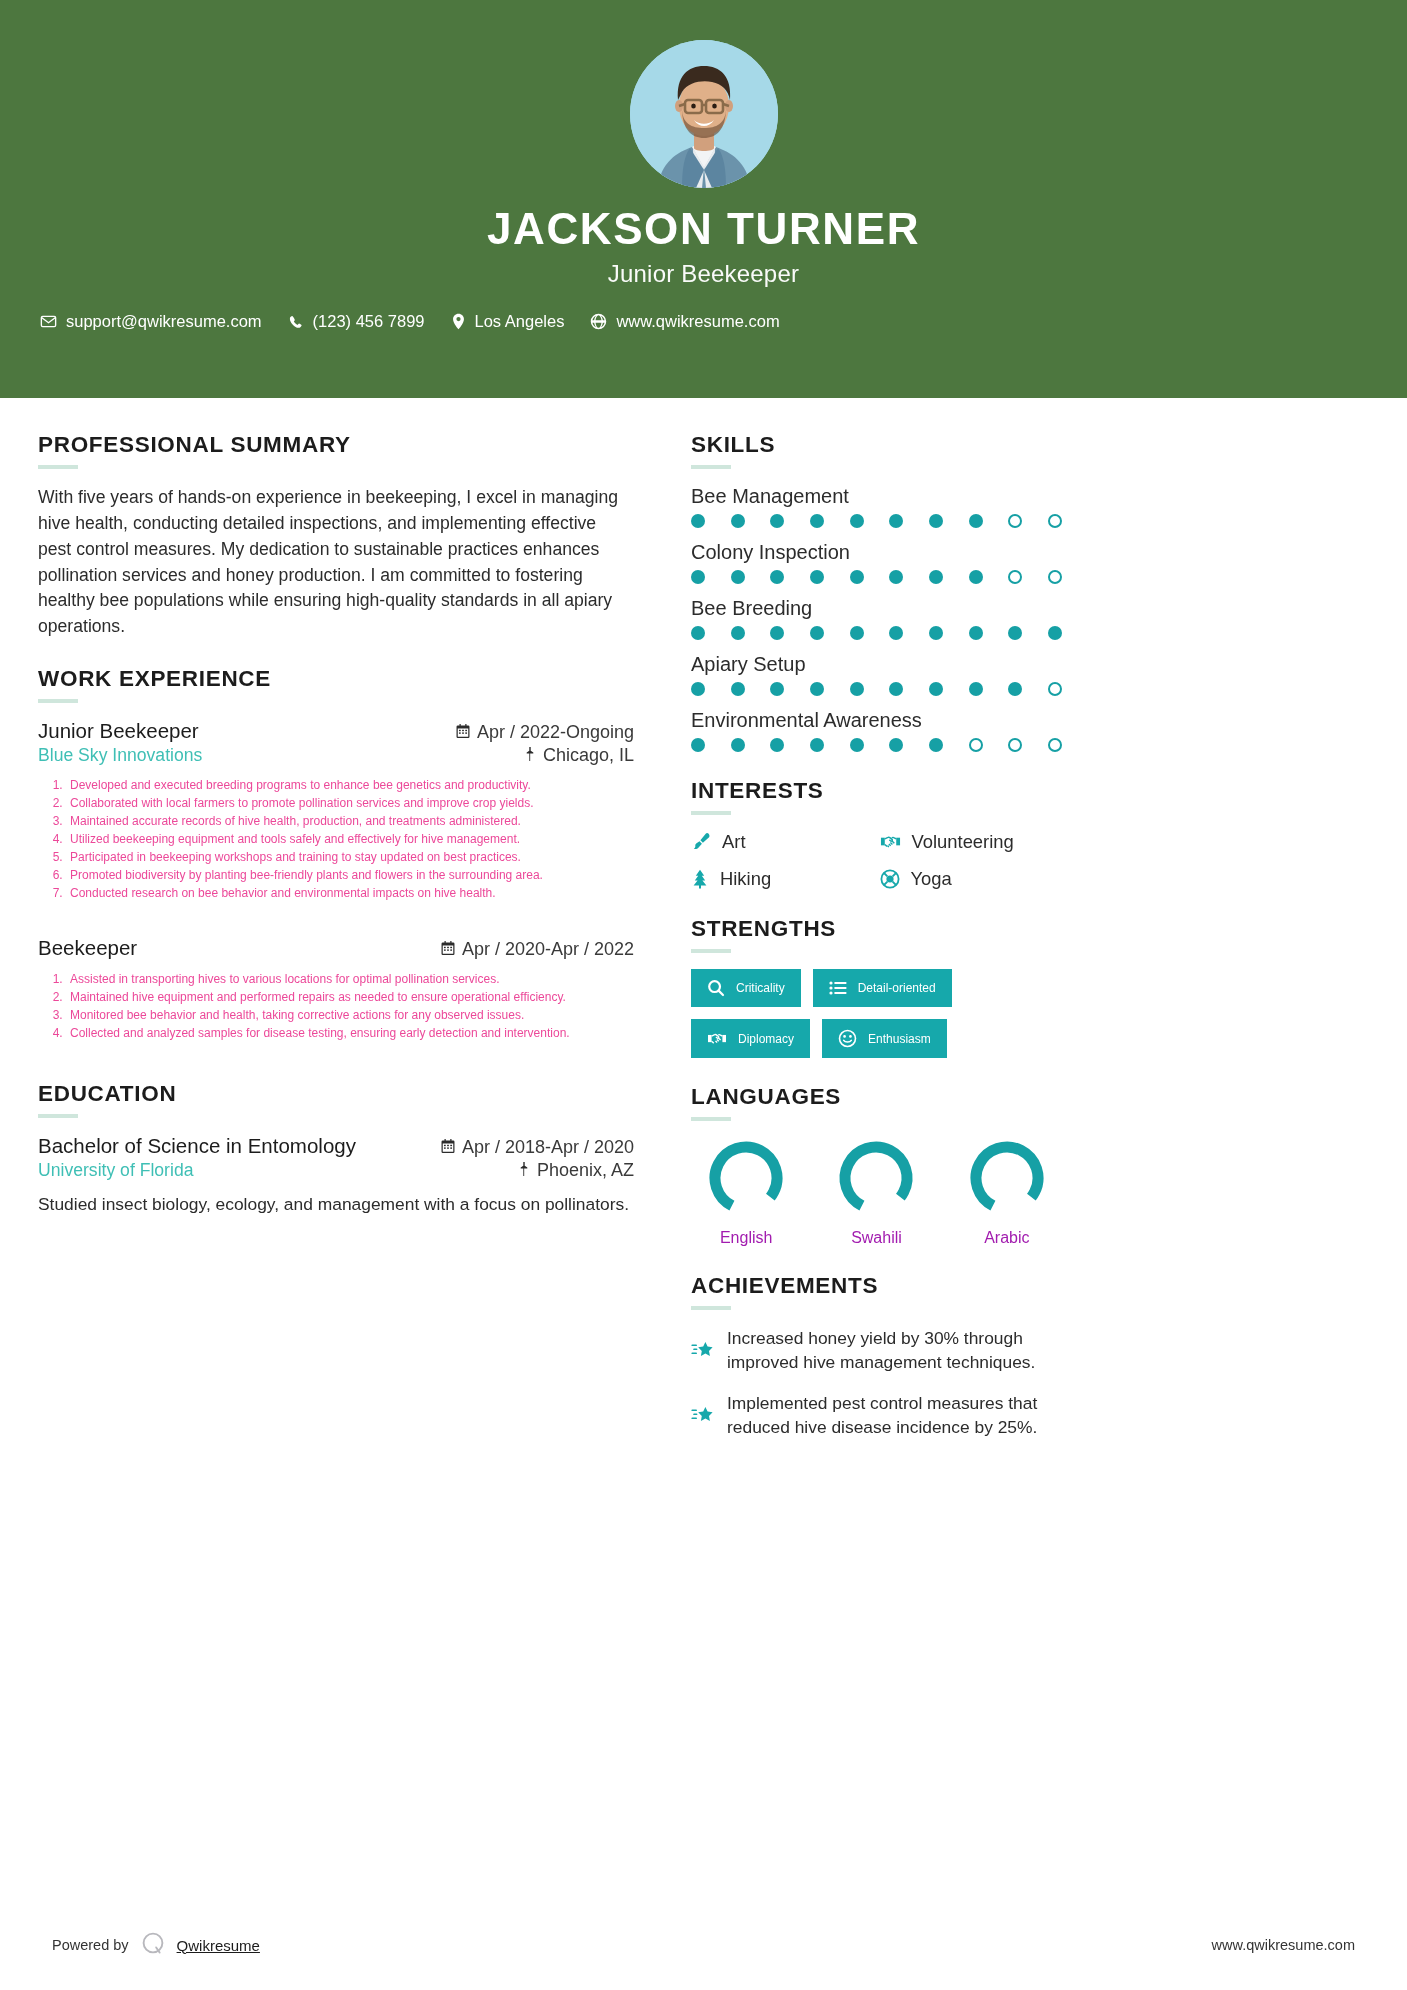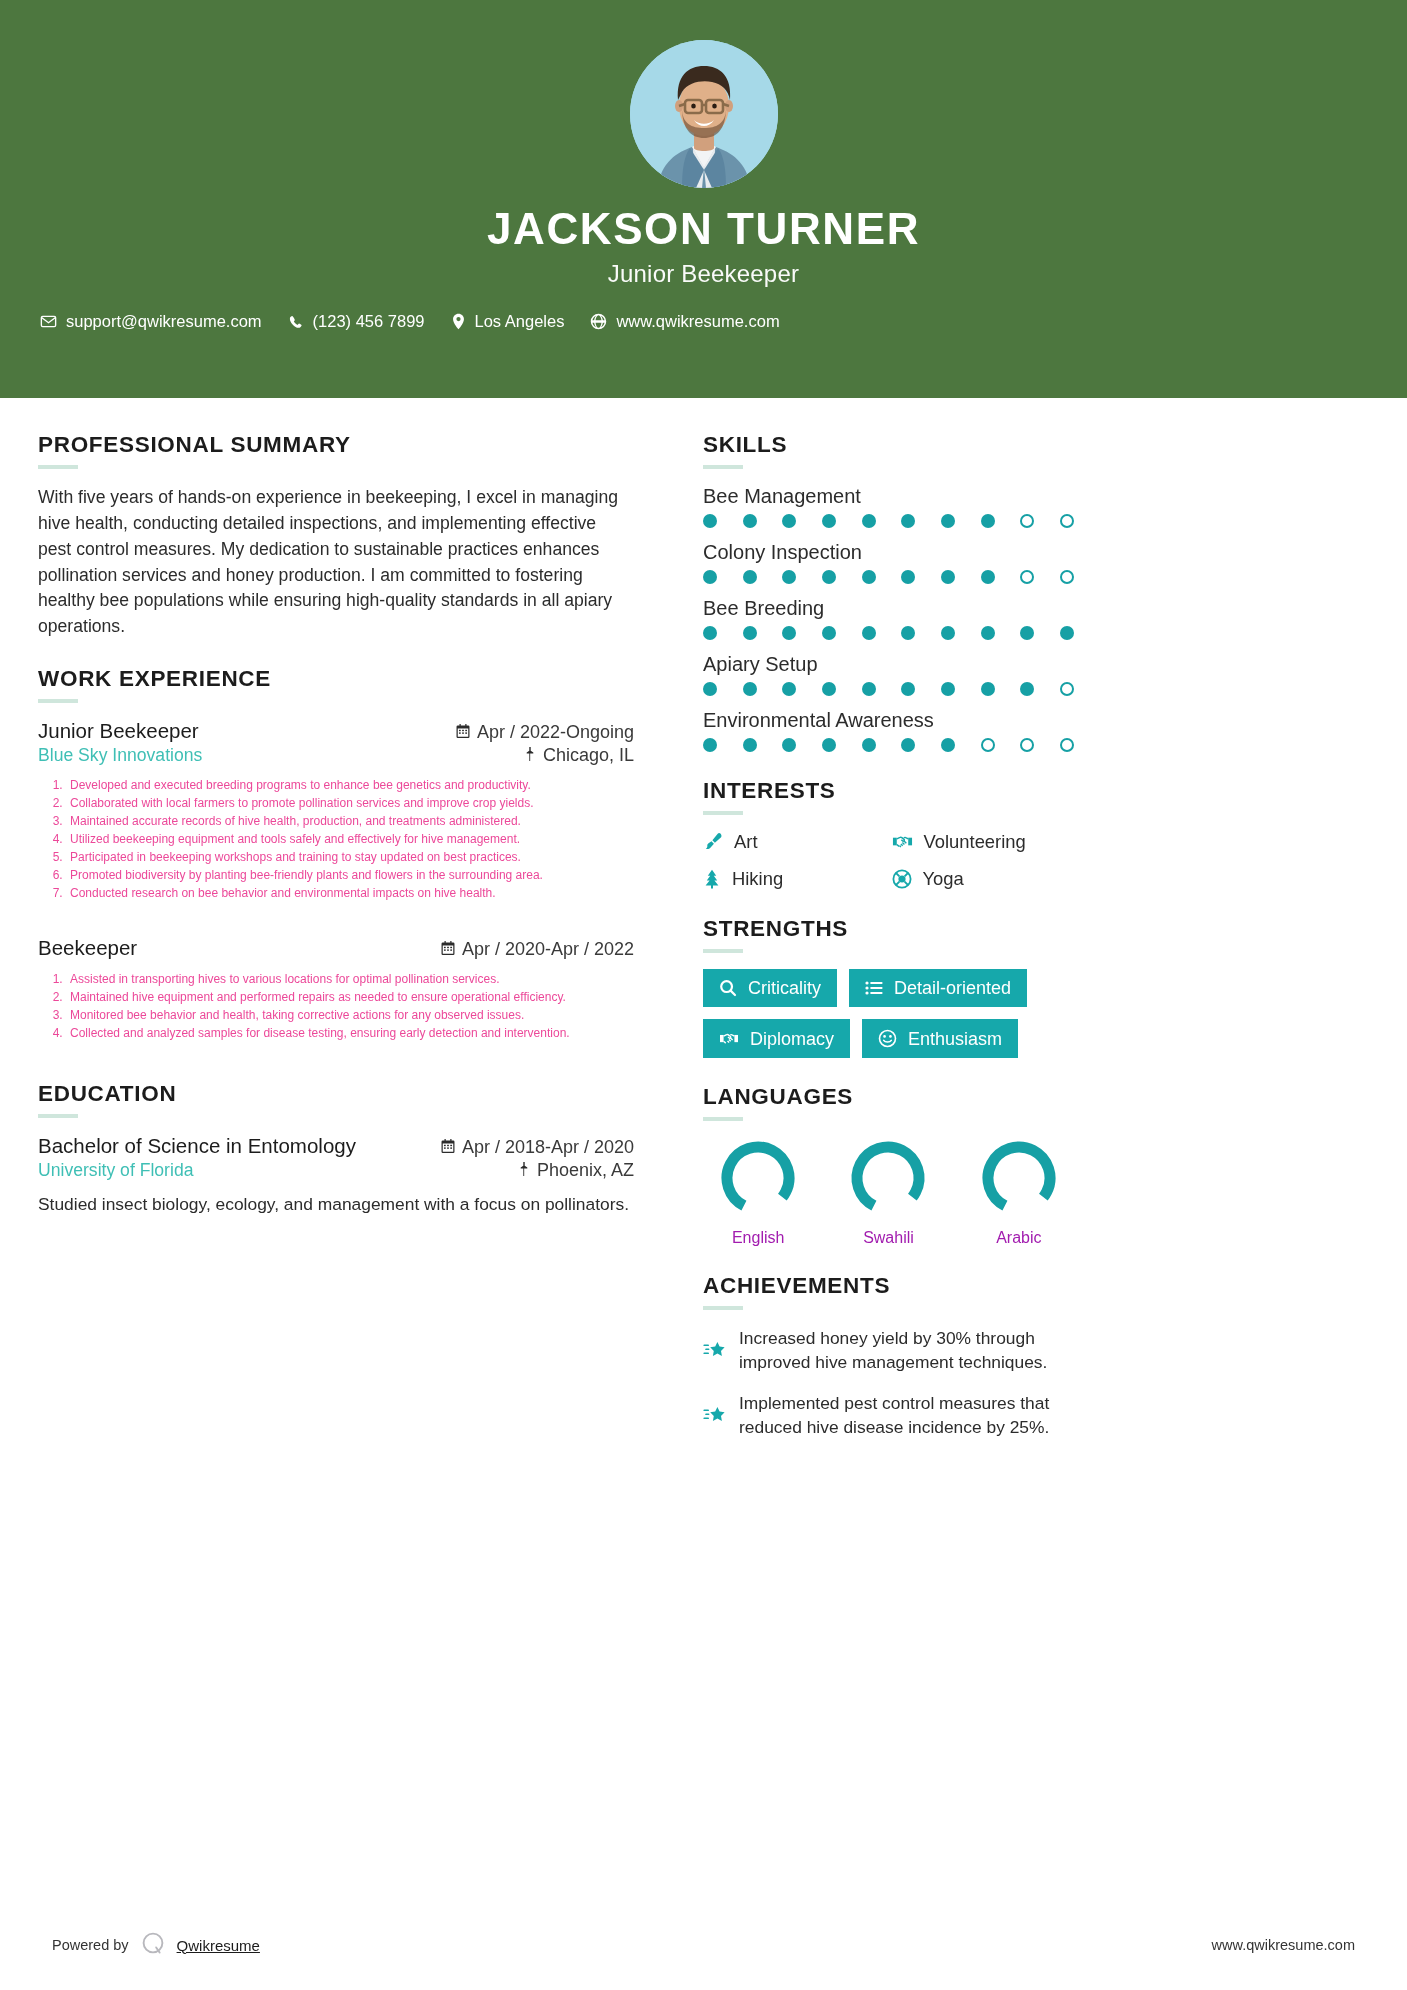--- a/index.html
+++ b/index.html
@@ -72,21 +72,21 @@
     color: #ffffff;
     font-size: 16.5px;
     white-space: nowrap;
   }
   .contact-item svg { display: block; }
 
   
   .body {
     display: flex;
     padding: 34px 38px 0 38px;
-    gap: 34px;
+    gap: 22px;
     align-items: flex-start;
   }
   .col-left  { width: 596px; flex: none; }
   .col-right { width: 406px; flex: none; padding-left: 35px; }
 
   
   .section { margin-bottom: 26px; }
   .sec-title {
     font-size: 22.5px;
     font-weight: bold;
@@ -196,21 +196,21 @@
 
   
   .strength-grid {
     display: flex;
     flex-wrap: wrap;
     gap: 12px;
   }
   .strength {
     background: #16a8ab;
     color: #ffffff;
-    font-size: 18px;
+    font-size: 12px;
     padding: 10px 16px;
     display: flex;
     align-items: center;
     gap: 11px;
     line-height: 1;
   }
   .strength svg { flex: none; display: block; }
 
   
   .lang-grid {

